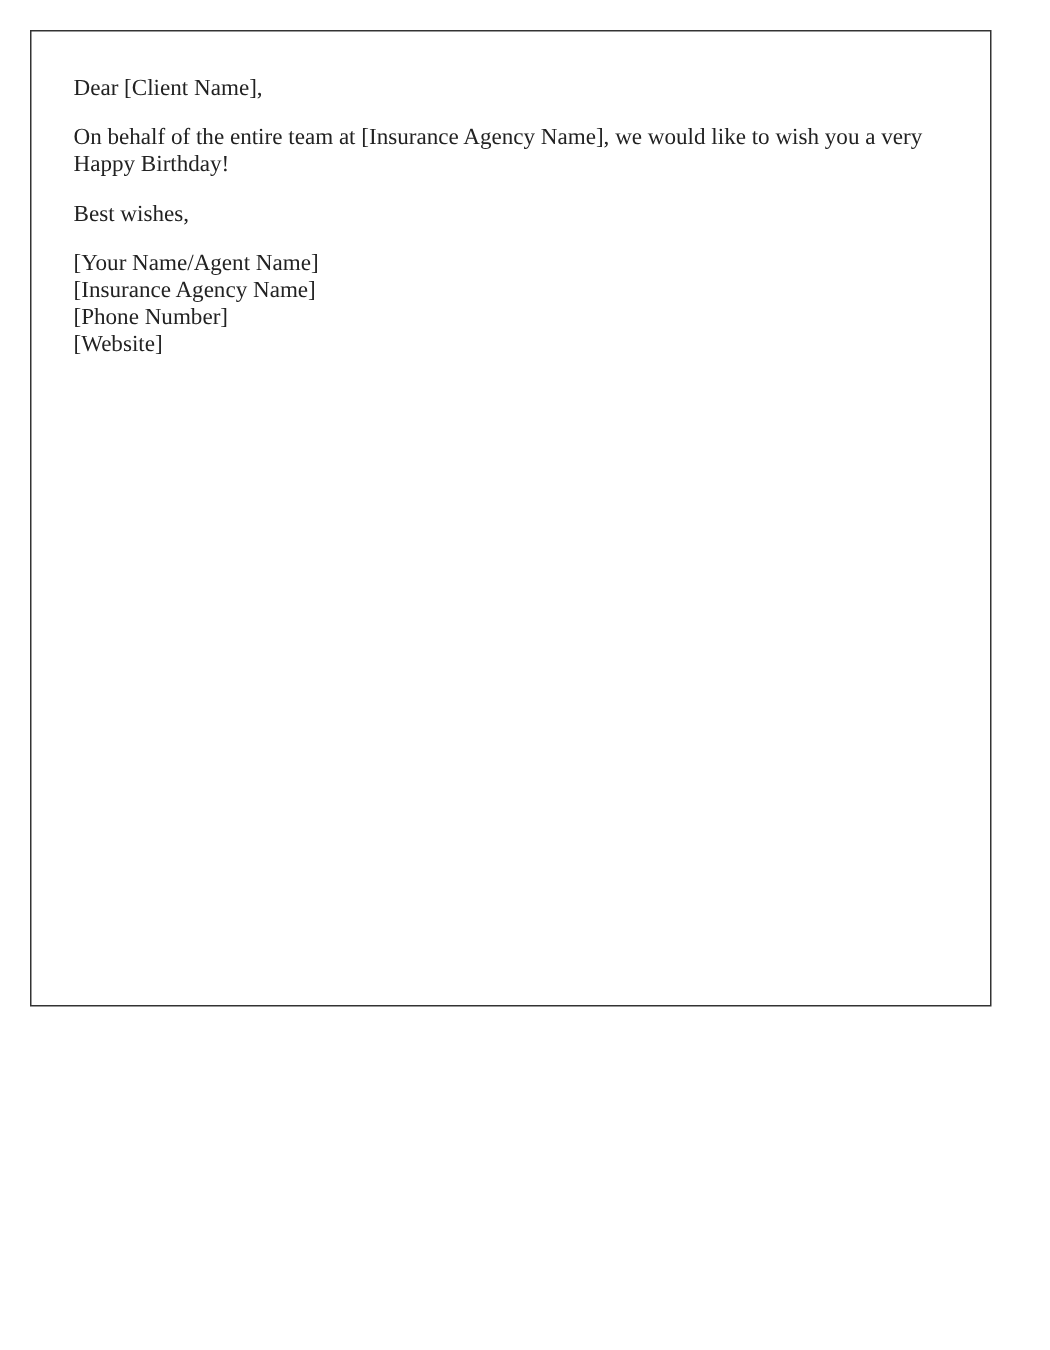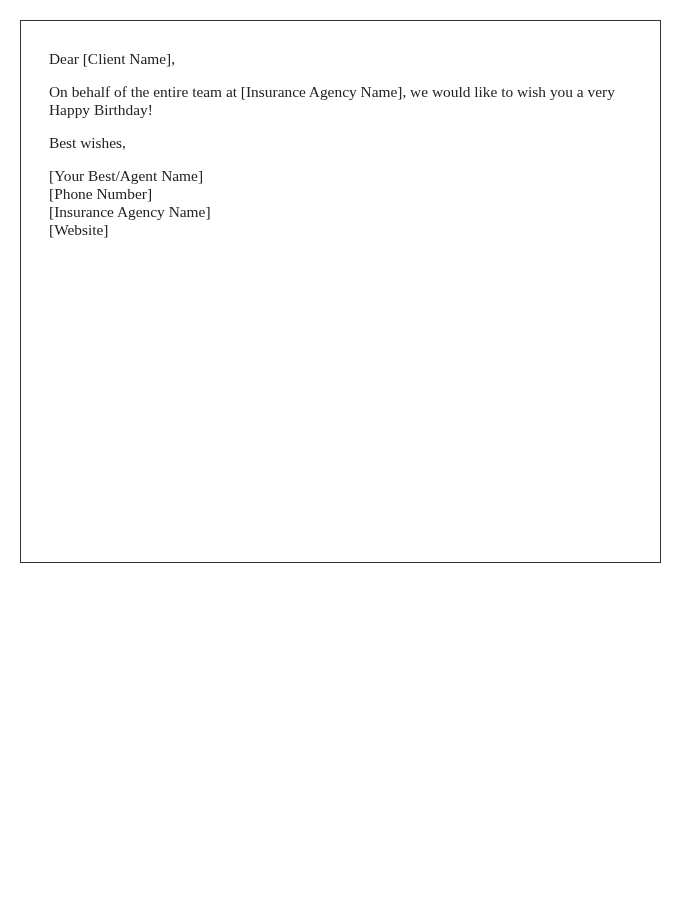--- a/index.html
+++ b/index.html
@@ -12,21 +12,21 @@
     body {
       position: relative;
       font-family: "Liberation Serif", "DejaVu Serif", serif;
       color: #222222;
     }
     .letter {
       position: absolute;
       left: 20px;
       top: 20px;
       width: 641px;
-      height: 543px;
+      height: 651px;
       box-sizing: border-box;
       border: 1px solid #333333;
       padding: 29px 44px 20px 28px;
     }
     .para {
       font-size: 15.4px;
       line-height: 18px;
       margin: 0 0 15px 0;
     }
     .signature {
@@ -37,18 +37,18 @@
     .signature .sig-line { display: block; }
   </style>
 </head>
 <body>
 
 <div class="letter">
   <p class="para">Dear [Client Name],</p>
   <p class="para">On behalf of the entire team at [Insurance Agency Name], we would like to wish you a very Happy Birthday!</p>
   <p class="para">Best wishes,</p>
   <p class="signature">
-    <span class="sig-line">[Your Best/Agent Name]</span>
+    <span class="sig-line">[Your Name/Agent Name]</span>
+    <span class="sig-line">[Insurance Agency Name]</span>
     <span class="sig-line">[Phone Number]</span>
-    <span class="sig-line">[Insurance Agency Name]</span>
     <span class="sig-line">[Website]</span>
   </p>
 </div>
 
 </body></html>

